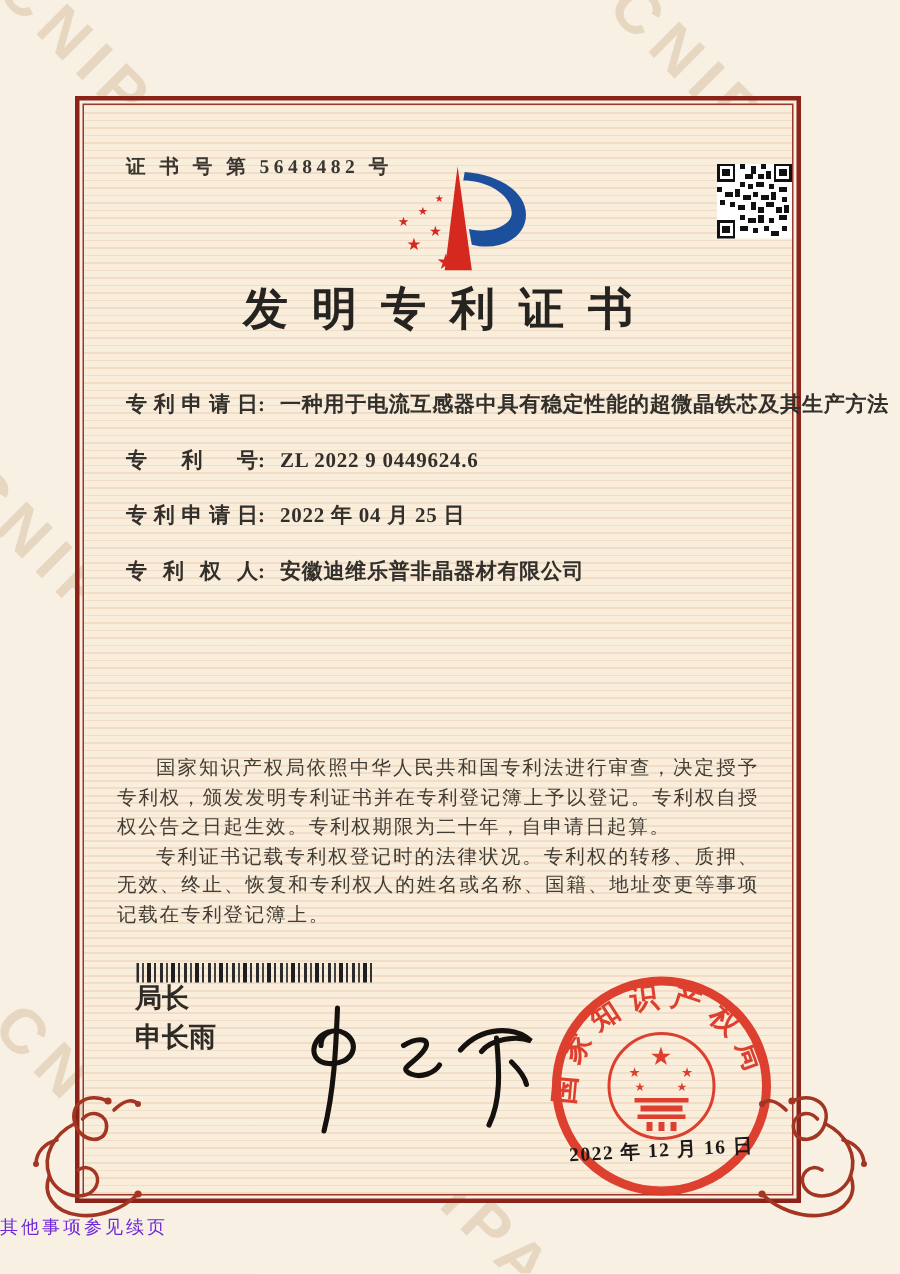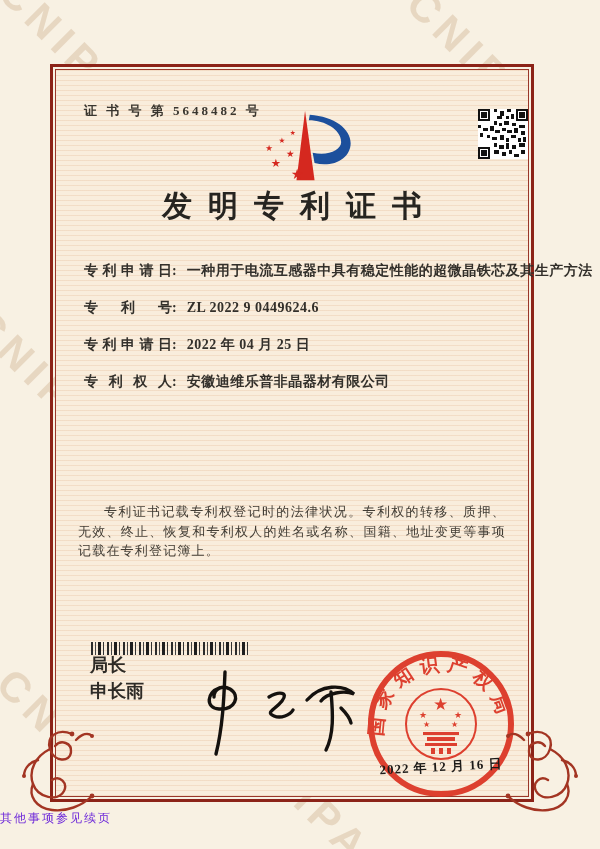--- a/index.html
+++ b/index.html
@@ -178,20 +178,21 @@
         </div>
         <div class="field-row">
           <span class="flabel">专利申请日</span><span class="fcolon">:</span><span class="fvalue">2022 年 04 月 25 日</span>
         </div>
         <div class="field-row">
           <span class="flabel">专利权人</span><span class="fcolon">:</span><span class="fvalue">安徽迪维乐普非晶器材有限公司</span>
         </div>
       </div>
 
       <div class="paras">
+        <p>国家知识产权局依照中华人民共和国专利法进行审查，决定授予专利权，颁发发明专利证书并在专利登记簿上予以登记。专利权自授权公告之日起生效。专利权期限为二十年，自申请日起算。</p>
         <p>专利证书记载专利权登记时的法律状况。专利权的转移、质押、无效、终止、恢复和专利权人的姓名或名称、国籍、地址变更等事项记载在专利登记簿上。</p>
       </div>
 
       <div class="barcode"></div>
 
       <div class="official">
         <div>局长</div>
         <div>申长雨</div>
       </div>
 

